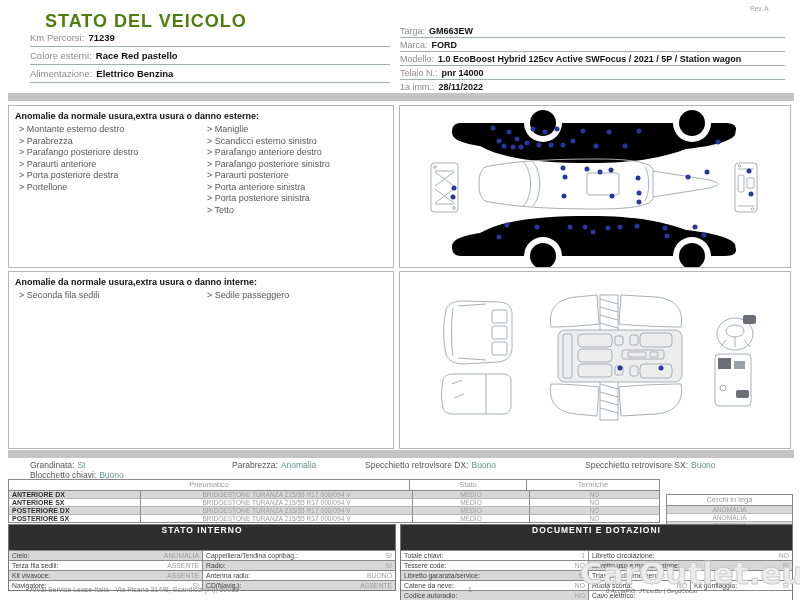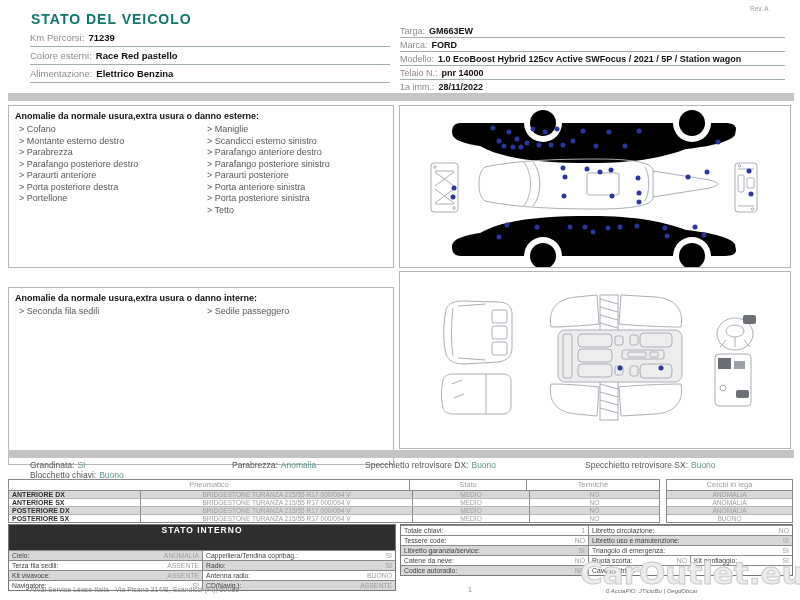--- a/index.html
+++ b/index.html
@@ -1,54 +1,54 @@
 <!DOCTYPE html>
 <html><head>
 <meta charset="utf-8">
 <style>
   html,body{margin:0;padding:0;background:#e8e8e8;}
   .page{position:relative;width:800px;height:600px;background:#fff;overflow:hidden;
         font-family:"Liberation Sans",sans-serif;color:#222;}
   
-  .title{position:absolute;left:31px;top:11px;font-size:14px;font-weight:bold;
-         letter-spacing:1px;color:#0f766e;}
+  .title{position:absolute;left:45px;top:11px;font-size:18px;font-weight:bold;
+         letter-spacing:1px;color:#4d7c0f;}
   .rev{position:absolute;left:750px;top:5px;font-size:6.5px;color:#9a9a9a;}
   .veh-left{position:absolute;left:30px;top:29px;width:360px;}
   .veh-left .vrow{height:14px;padding-top:3px;border-bottom:1px solid #9fb0ad;font-size:9.5px;}
   .veh-right{position:absolute;left:400px;top:24px;width:385px;}
   .veh-right .vrow{min-height:10px;padding:2px 0 1px;border-bottom:1px solid #9fb0ad;
                    font-size:9px;line-height:10px;}
   .vrow .lbl{color:#8b8b8b;margin-right:4px;}
   .vrow .val{font-weight:bold;color:#111;}
   .band{position:absolute;left:8px;width:786px;height:8px;background:#c4c4c4;}
   .band1{top:93px;} .band2{top:450px;}
   
   .panel{position:absolute;border:1px solid #b5b5b5;background:#fff;}
   .p-ext-list{left:8px;top:105px;width:384px;height:161px;}
-  .p-int-list{left:8px;top:271px;width:384px;height:176px;margin-top:16px;}
+  .p-int-list{left:8px;top:271px;width:384px;height:176px;}
   .p-ext-diag{left:399px;top:105px;width:390px;height:161px;}
   .p-int-diag{left:399px;top:271px;width:390px;height:176px;}
   .ptitle{padding:5px 6px 2px;font-size:9px;font-weight:bold;color:#111;}
   .cols{position:relative;padding:1px 0 0 10px;}
   .col2{position:absolute;left:198px;top:1px;}
   .li{font-size:9px;line-height:11.5px;color:#575757;white-space:nowrap;}
   .li::before{content:"> ";color:#575757;}
   .diagram{position:absolute;left:0;top:0;width:100%;height:100%;}
   .car path,.car rect,.car circle,.car ellipse{fill:none;stroke:#a9aeb8;stroke-width:1;}
   .car .dk{fill:#6b6f76;stroke:none;} .car .dk2{fill:#9aa0a8;stroke:none;}
   .car .cab{fill:#ededed;}
   .dots circle{fill:#2a35a0;stroke:none;}
   
   .sum-item{position:absolute;top:460px;font-size:8.5px;white-space:nowrap;}
   .sum-item .l{color:#555;} .sum-item .v{color:#5f948d;margin-left:3px;}
   #sum0{left:30px;} #sum1{left:232px;} #sum2{left:365px;} #sum3{left:585px;}
   #sum4{left:30px;top:470px;}
   
   .tyre-main{position:absolute;left:8px;top:479px;width:650px;border:1px solid #8a8a8a;background:#fff;}
-  .cerchi{position:absolute;left:666px;top:479px;width:125px;border:1px solid #8a8a8a;background:#fff;}
+  .cerchi{position:absolute;left:666px;top:494px;width:125px;border:1px solid #8a8a8a;background:#fff;}
   .tt-head{display:flex;height:10px;border-bottom:1px solid #8a8a8a;color:#9d9d9d;
            font-size:7.5px;line-height:10px;}
   .h-pneu{width:400px;text-align:center;border-right:1px solid #8a8a8a;}
   .h-stato{width:116px;text-align:center;border-right:1px solid #8a8a8a;}
   .h-term{flex:1;text-align:center;}
   .h-cer{flex:1;text-align:center;}
   .tt-row{display:flex;height:7px;line-height:7px;font-size:6.6px;border-bottom:1px solid #b5b5b5;}
   .tt-row:last-child{border-bottom:none;}
   .tt-row.alt{background:#d8d8d8;}
   .c-pos{width:128px;font-weight:bold;color:#2e2e2e;padding-left:3px;border-right:1px solid #8a8a8a;font-size:7px;}
@@ -98,21 +98,20 @@
     <div class="vrow"><span class="lbl">Telaio N.:</span><span class="val">pnr 14000</span></div>
     <div class="vrow"><span class="lbl">1a imm.:</span><span class="val">28/11/2022</span></div>
   </div>
 
   <div class="band band1"></div>
 
   <div class="panel p-ext-list">
     <div class="ptitle">Anomalie da normale usura,extra usura o danno esterne:</div>
     <div class="cols">
       <div class="col1">
-        <div class="li">Cofano</div>
         <div class="li">Montante esterno destro</div>
         <div class="li">Parabrezza</div>
         <div class="li">Parafango posteriore destro</div>
         <div class="li">Paraurti anteriore</div>
         <div class="li">Porta posteriore destra</div>
         <div class="li">Portellone</div>
       </div>
       <div class="col2">
         <div class="li">Maniglie</div>
         <div class="li">Scandicci esterno sinistro</div>
@@ -388,20 +387,21 @@
           <span class="v">SI</span>
         </div>
       <div class="sc gray">
           <span class="l">CD(Navig.):</span>
           <span class="v">ASSENTE</span>
         </div>
     </div>
   </div>
 
   <div class="sub doc-table">
+    <div class="sub-head">DOCUMENTI E DOTAZIONI</div>
     <div class="sr">
       <div class="sc sc-l">
           <span class="l">Totale chiavi:</span>
           <span class="v">1</span>
         </div>
       <div class="sc sc-r">
           <span class="l">Libretto circolazione:</span>
           <span class="v">NO</span>
         </div>
     </div>

